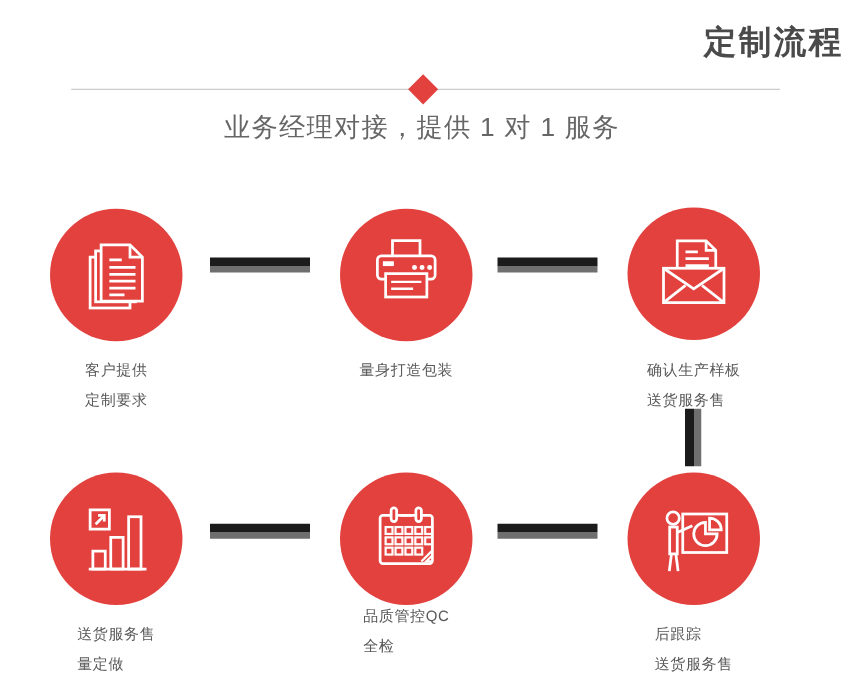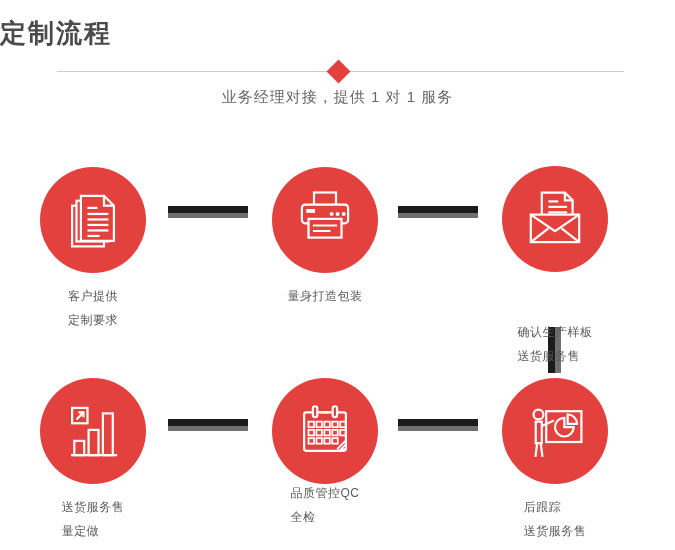--- a/index.html
+++ b/index.html
@@ -6,34 +6,34 @@
   html, body { background: #ffffff; }
   body {
     font-family: "Liberation Sans", "DejaVu Sans", sans-serif;
     width: 675px; height: 550px; overflow: hidden;
   }
   .stage { position: relative; width: 675px; height: 550px; background: #fff; }
 
   
   .page-title {
     position: absolute; top: 16px; left: 0; width: 675px;
-    text-align: left; font-size: 26px; font-weight: bold;
+    text-align: right; font-size: 26px; font-weight: bold;
     color: #4a4a4a; letter-spacing: 2px;
   }
   .divider-line {
     position: absolute; top: 71px; left: 57px; width: 567px; height: 0;
     border-top: 1px solid #cccccc;
   }
   .divider-diamond {
     position: absolute; top: 63px; left: 330px; width: 17px; height: 17px;
     background: #e2413e; transform: rotate(45deg);
   }
   .subtitle {
     position: absolute; top: 88px; left: 0; width: 675px;
-    text-align: center; font-size: 15px; color: #666666; letter-spacing: 1px;
+    text-align: center; font-size: 21px; color: #666666; letter-spacing: 1px;
   }
 
   
   .step-circle {
     position: absolute; width: 106px; height: 106px; border-radius: 50%;
     background: #e2413e; display: flex; align-items: center; justify-content: center;
   }
   .step-circle svg { display: block; }
 
   
@@ -58,21 +58,21 @@
   
   .c1 { left: 40px;  top: 167px; }
   .c2 { left: 272px; top: 167px; }
   .c3 { left: 502px; top: 166px; }
   .c4 { left: 40px;  top: 378px; }
   .c5 { left: 272px; top: 378px; }
   .c6 { left: 502px; top: 378px; }
 
   .l1 { left: -17px; top: 284px; }
   .l2 { left: 215px; top: 284px; }
-  .l3 { left: 445px; top: 284px; margin-top: 36px; }
+  .l3 { left: 445px; top: 284px; }
   .l4 { left: -17px; top: 495px; }
   .l5 { left: 215px; top: 481px; }
   .l6 { left: 445px; top: 495px; }
 
   .h1 { left: 168px; top: 206px; }
   .h2 { left: 398px; top: 206px; }
   .h3 { left: 168px; top: 419px; }
   .h4 { left: 398px; top: 419px; }
   .v1 { left: 548px; top: 327px; }
 </style>

